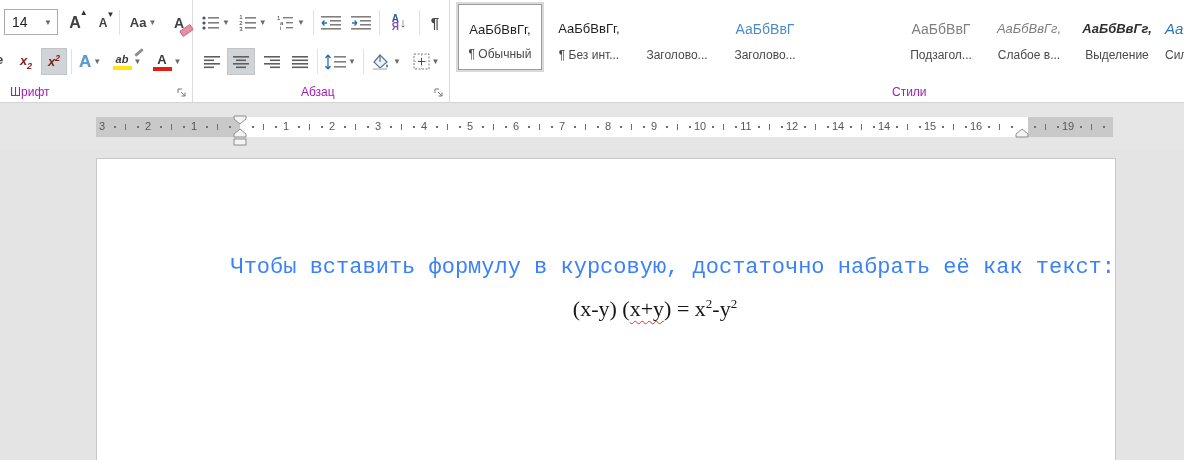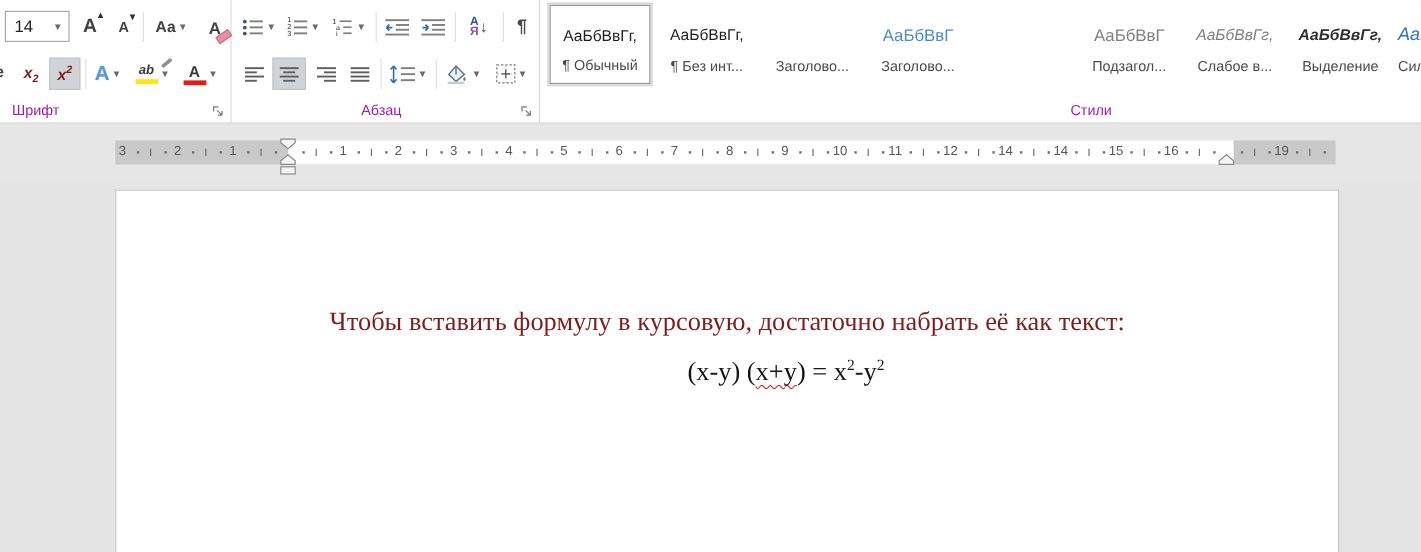--- a/index.html
+++ b/index.html
@@ -84,22 +84,22 @@
     margin-left:-8px; text-align:center; }
   .r-tick { position:absolute; top:7px; width:1px; height:6px; background:#6f6f6f; }
   .r-dot { position:absolute; top:9px; width:2px; height:2px; background:#6f6f6f; }
   .marker { position:absolute; }
 
   
   .doc-area { position:absolute; left:0; top:150px; width:1184px; height:310px;
     background:#e4e4e4; }
   .page { position:absolute; left:96px; top:8px; width:1020px; height:310px;
     background:#ffffff; border:1px solid #c8c8c8; border-bottom:none; }
-  .doc-line1 { position:absolute; left:0; width:100%; top:96px; text-align:center;
-    font-family:Liberation Serif, serif; font-size:22px; color:#7f1d1d; }
+  .doc-line1 { position:absolute; left:0; width:100%; top:96px; text-align:right;
+    font-family:Liberation Mono, monospace; font-size:22px; color:#3b82f6; }
   .doc-line2 { position:absolute; left:0; width:100%; top:137px; text-align:center;
     font-family:"Liberation Serif", serif; font-size:22px; color:#151515;
     padding-left:98px; }
   .doc-line2 sup { font-size:13px; }
   .wavy { text-decoration:underline; text-decoration-style:wavy;
     text-decoration-color:#e03127; text-decoration-thickness:1px;
     text-underline-offset:4px; text-decoration-skip-ink:none; }
   svg { display:block; }
 </style>
 </head>

